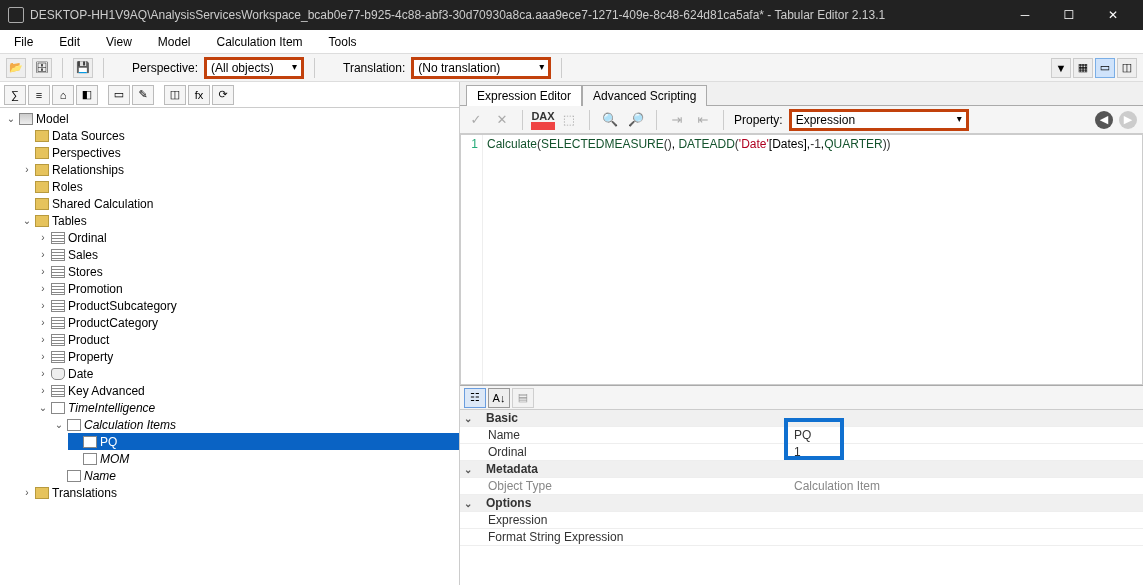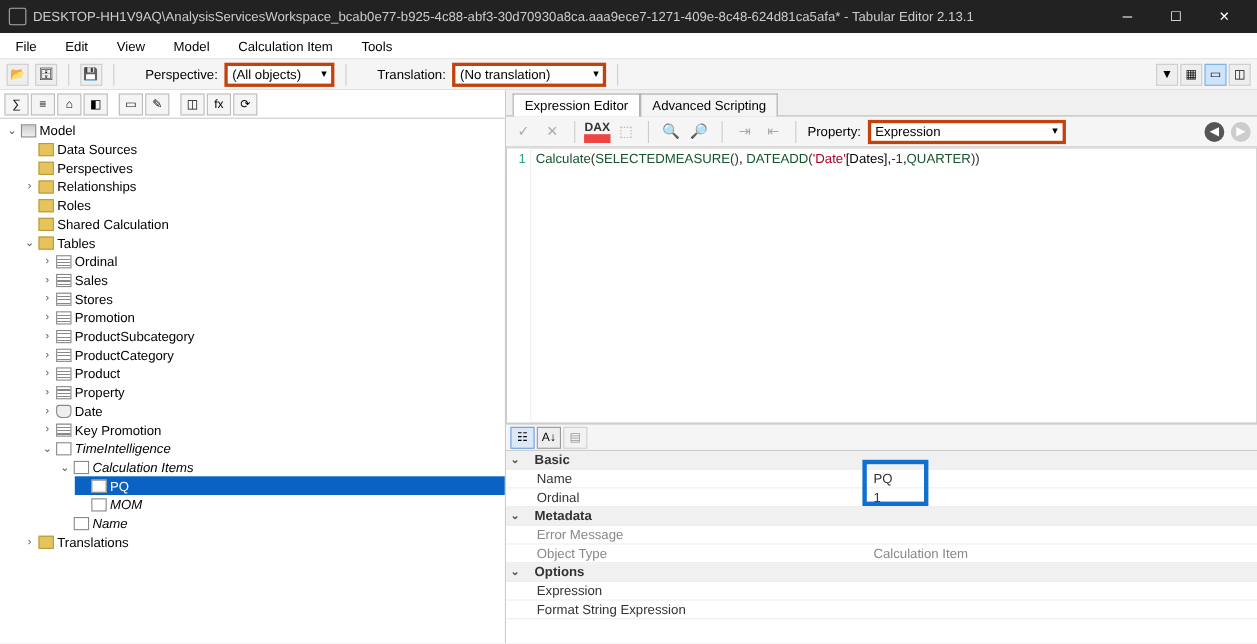--- a/index.html
+++ b/index.html
@@ -250,21 +250,21 @@
                       <div class="node">
                         <span class="exp">›</span>
                         <span class="ticon dbicon"></span>
                         <span>Date</span>
                       </div>
                     </li>
                 <li>
                       <div class="node">
                         <span class="exp">›</span>
                         <span class="ticon tableic"></span>
-                        <span>Key Promotion</span>
+                        <span>Key Advanced</span>
                       </div>
                     </li>
                 <li>
                   <div class="node">
                         <span class="exp">⌄</span>
                         <span class="ticon calcicon"></span>
                         <span class="bold">TimeIntelligence</span>
                       </div>
                   <ul>
                     <li>
@@ -363,24 +363,20 @@
           </div>
         <div class="prow">
             <span class="plabel">Ordinal</span>
             <span class="pvalue">1</span>
           </div>
         <div class="prow pcat">
             <span class="exp">⌄</span>
             <span class="plabel">Metadata</span>
           </div>
         <div class="prow">
-            <span class="plabel dim">Error Message</span>
-            <span class="pvalue"></span>
-          </div>
-        <div class="prow">
             <span class="plabel dim">Object Type</span>
             <span class="pvalue dim">Calculation Item</span>
           </div>
         <div class="prow pcat">
             <span class="exp">⌄</span>
             <span class="plabel">Options</span>
           </div>
         <div class="prow">
             <span class="plabel">Expression</span>
           </div>

